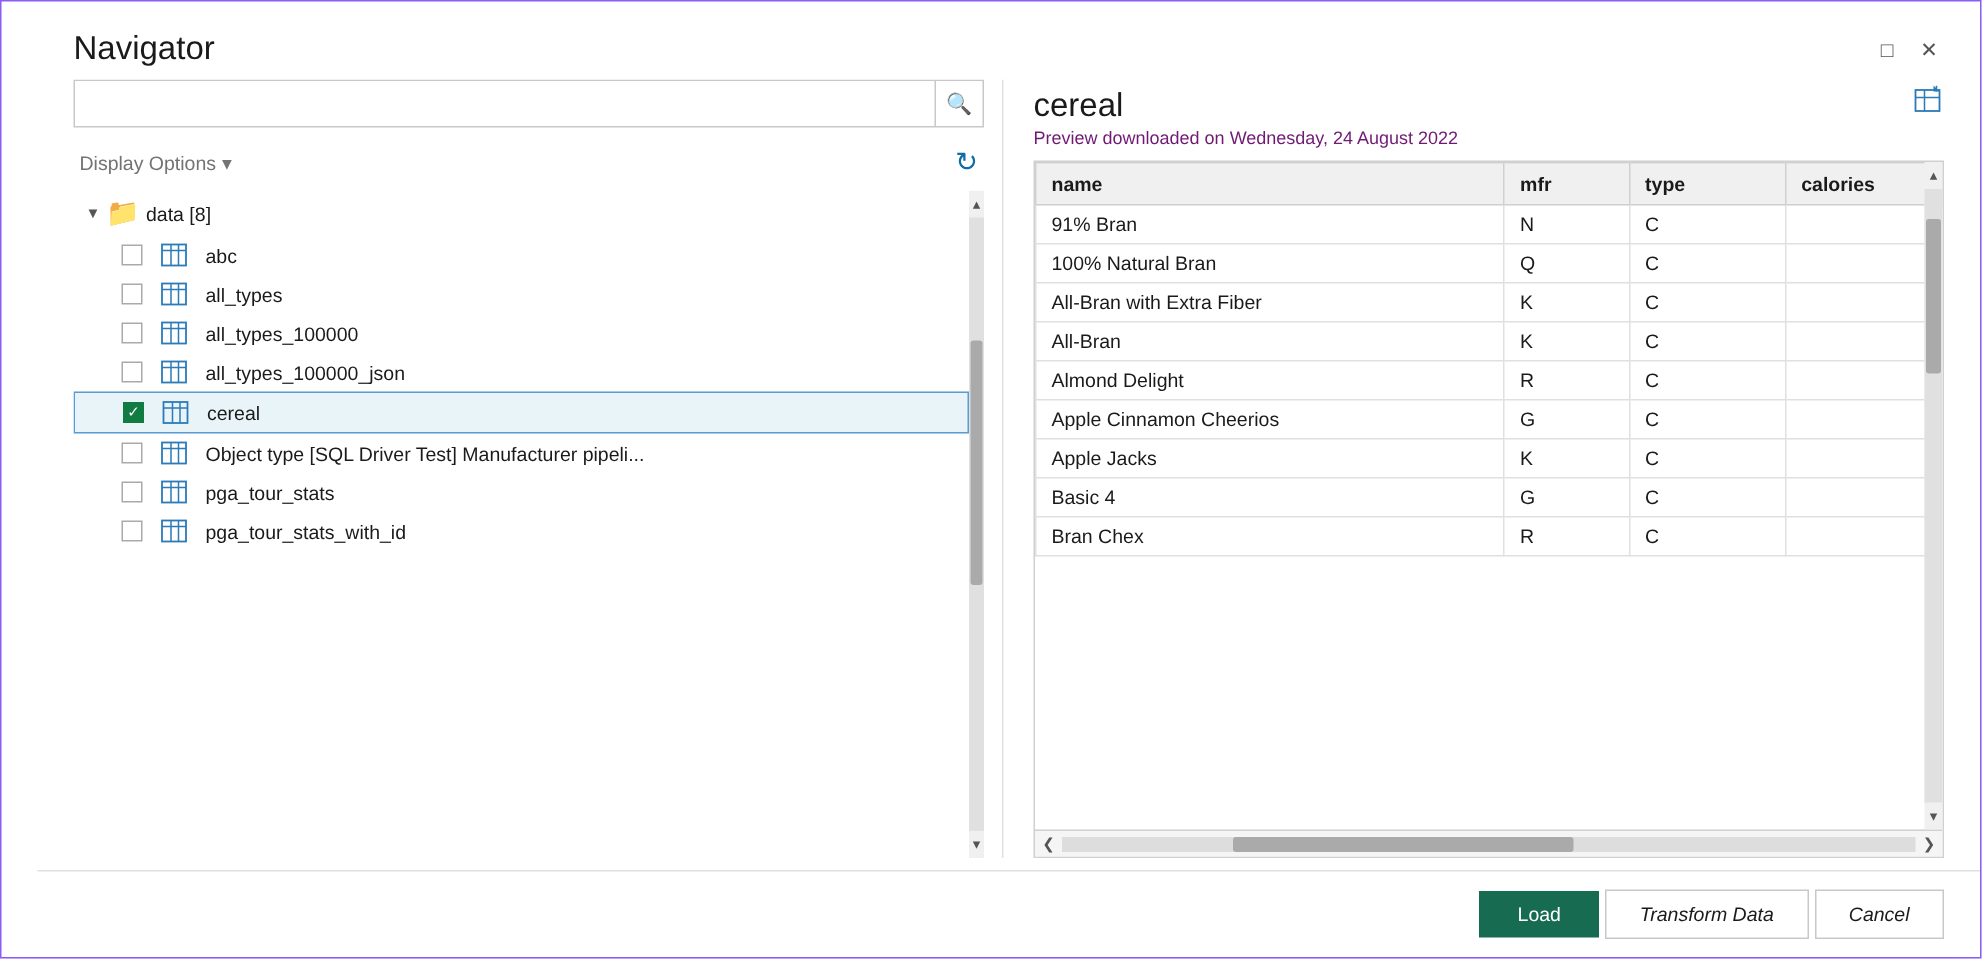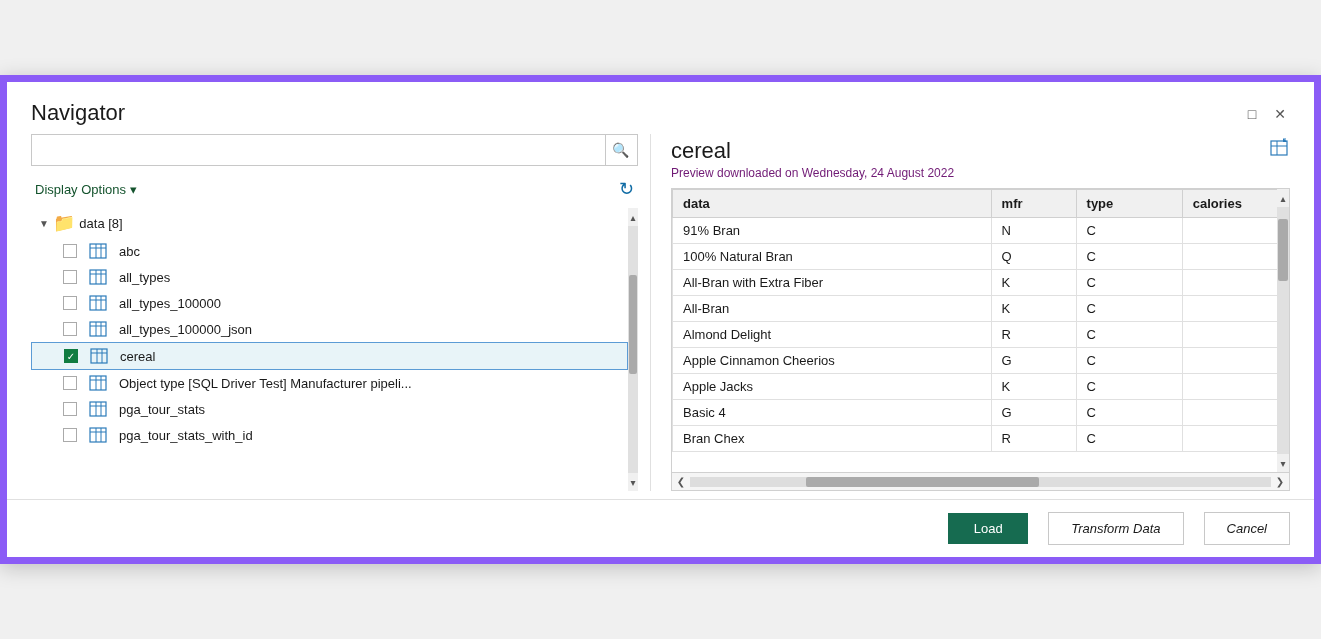--- a/index.html
+++ b/index.html
@@ -7,27 +7,28 @@
       font-family: 'Segoe UI', Arial, sans-serif;
       font-size: 13px;
       background: #f0f0f0;
       display: flex;
       align-items: center;
       justify-content: center;
       min-height: 100vh;
     }
     .dialog {
       width: 1321px;
-      height: 489px;
+      height: 639px;
       background: #ffffff;
-      border: 7px solid #8b5cf6;
+      border: 1px solid #8b5cf6;
       box-shadow: 0 4px 20px rgba(0,0,0,0.2);
       display: flex;
       flex-direction: column;
       position: relative;
+      padding-left: 24px;
     }
     .title-bar {
       display: flex;
       align-items: flex-start;
       justify-content: space-between;
       padding: 18px 24px 8px 24px;
     }
     .title-text {
       font-size: 22px;
       font-weight: 300;
@@ -98,21 +99,21 @@
       margin-bottom: 6px;
     }
     .display-options-btn {
       display: flex;
       align-items: center;
       gap: 4px;
       background: none;
       border: none;
       cursor: pointer;
       font-size: 13px;
-      color: #14532d;
+      color: #737373;
       padding: 2px 4px;
     }
     .refresh-icon-btn {
       background: none;
       border: none;
       cursor: pointer;
       color: #106ca5;
       font-size: 16px;
       padding: 2px 4px;
     }
@@ -343,21 +344,21 @@
       right: 1px;
       height: 25%;
       background: #aaa;
       border-radius: 2px;
     }
     .footer {
       display: flex;
       justify-content: flex-end;
       align-items: center;
       padding: 12px 24px;
-      gap: 20px;
+      gap: 4px;
       border-top: 1px solid #e0e0e0;
       margin-top: 8px;
     }
     .btn-load {
       background: #166b50;
       color: white;
       border: none;
       padding: 8px 22px;
       font-size: 13px;
       cursor: pointer;
@@ -553,21 +554,21 @@
             </svg>
           </span>
         </button>
       </div>
 
       <div class="preview-table-container">
         <div class="table-scroll-area">
           <table class="preview-table">
             <thead>
               <tr>
-                <th style="min-width:300px;">data</th>
+                <th style="min-width:300px;">name</th>
                 <th style="min-width:80px;">mfr</th>
                 <th style="min-width:100px;">type</th>
                 <th style="min-width:100px;">calories</th>
               </tr>
             </thead>
             <tbody id="preview-tbody">
             <tr>
                   <td>91% Bran</td>
                   <td>N</td>
                   <td>C</td>

